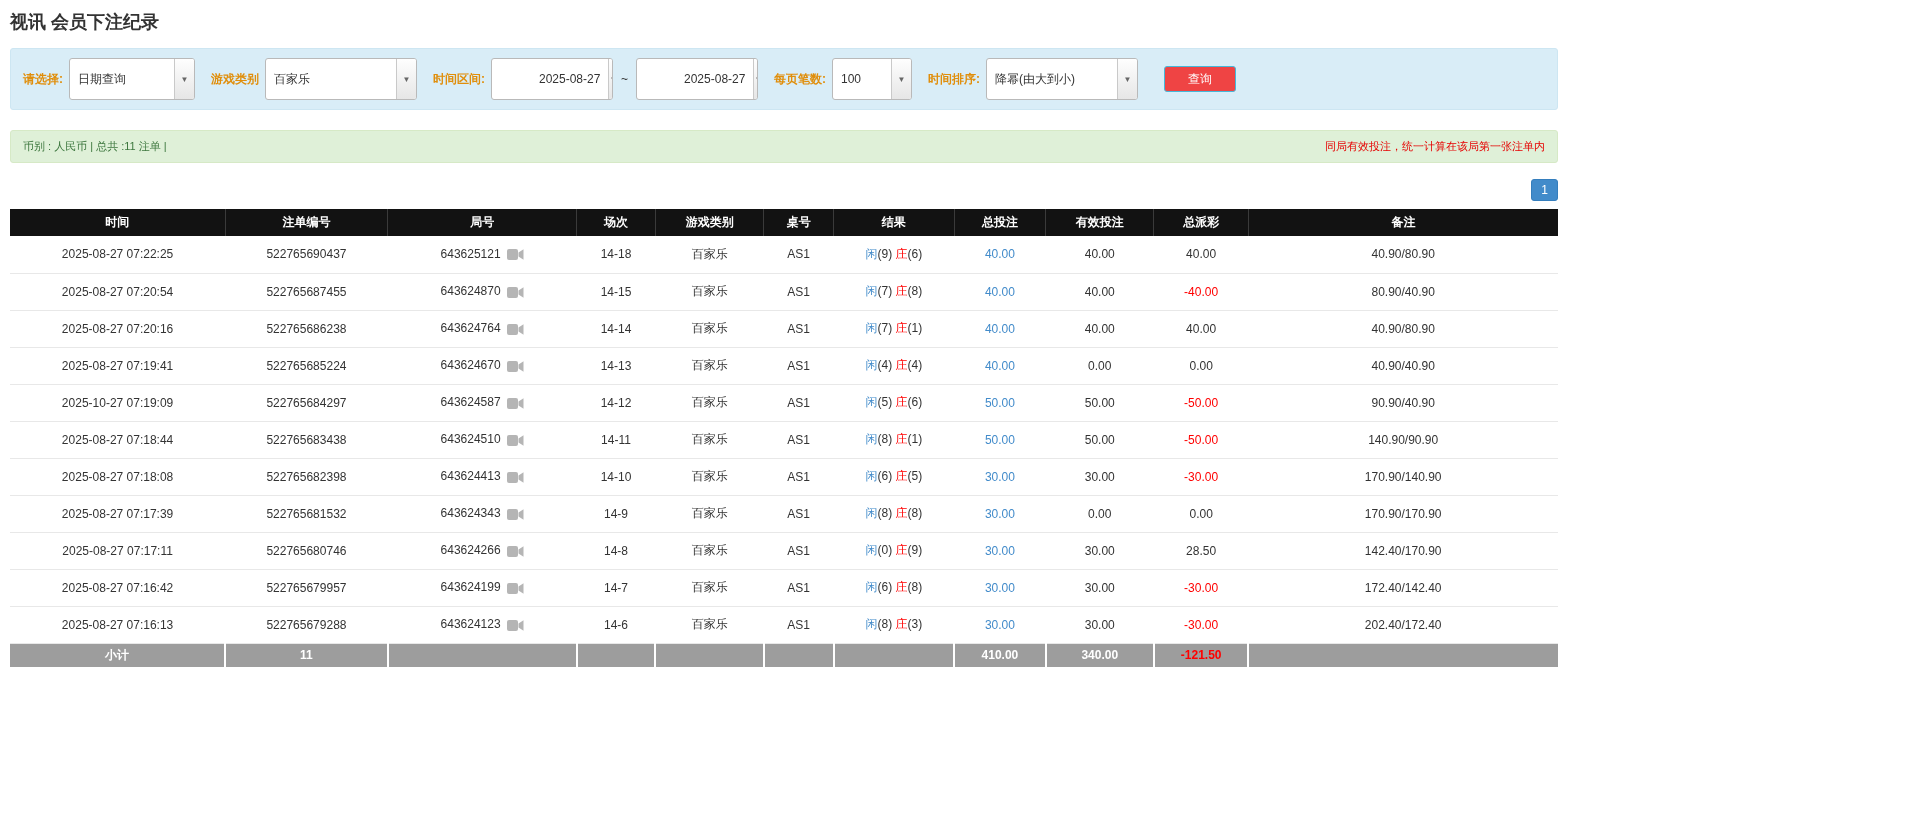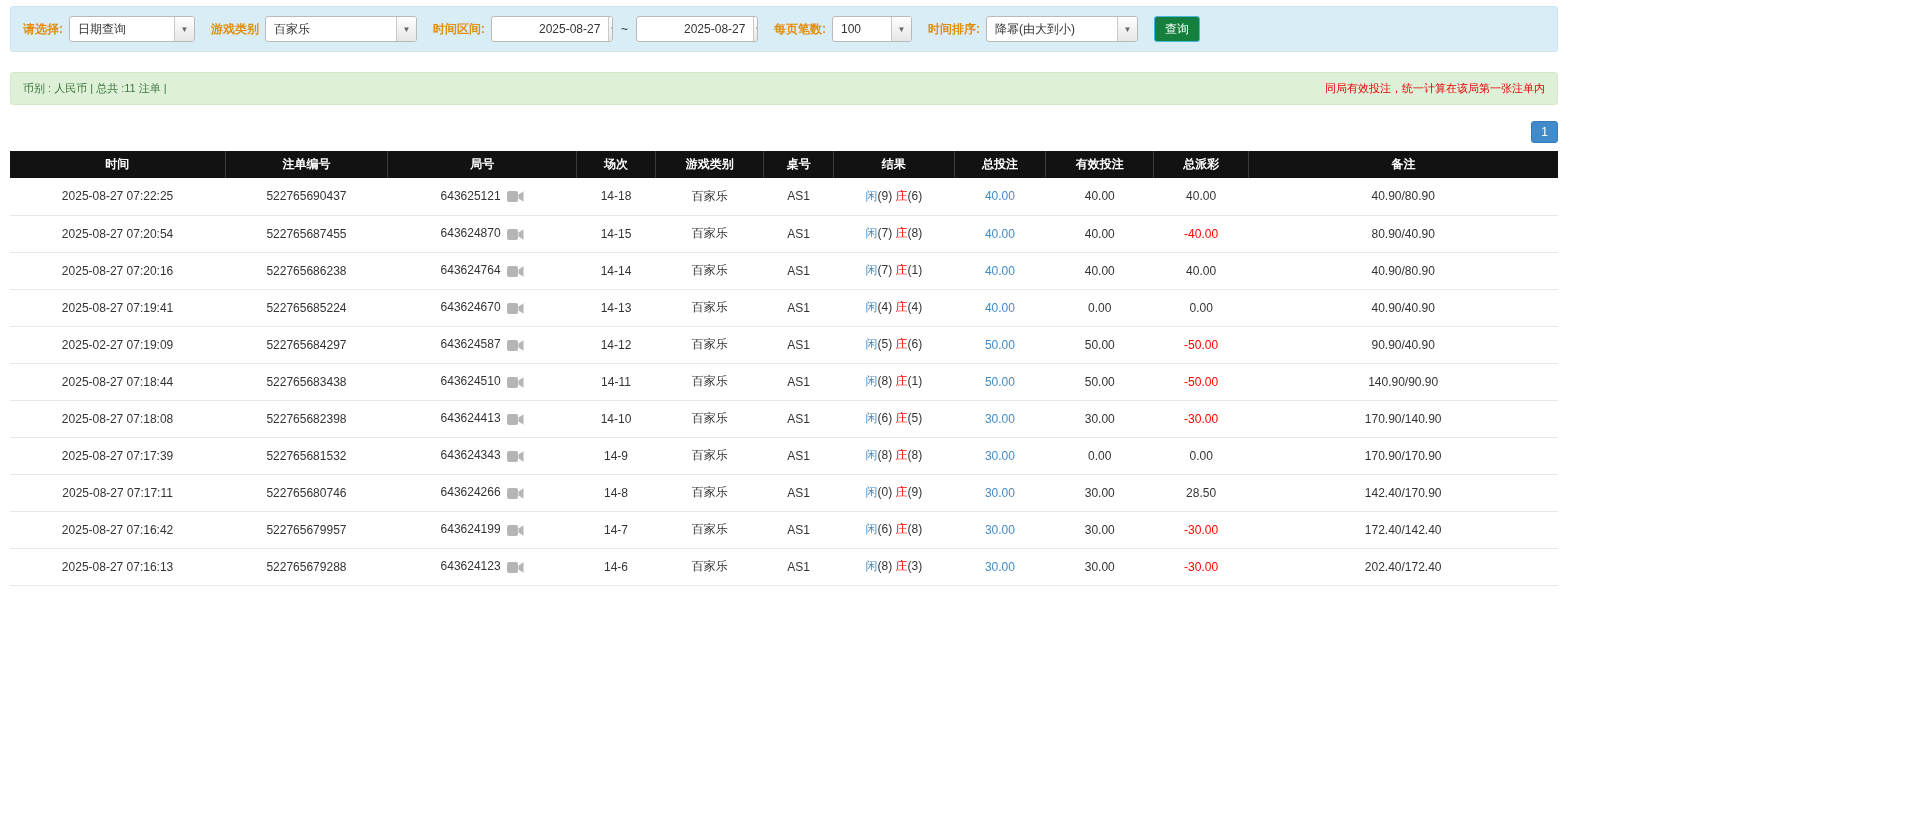--- a/index.html
+++ b/index.html
@@ -24,39 +24,39 @@
     font-size: 12px;
   }
   .flabel { color: #e08e0b; font-weight: bold; white-space: nowrap; margin-left: 10px; }
   .flabel:first-child { margin-left: 0; }
   .combo {
     display: inline-flex;
     align-items: stretch;
     background: #fff;
     border: 1px solid #b9b9b9;
     border-radius: 3px;
-    height: 26px;
+    height: 42px;
     overflow: hidden;
     cursor: pointer;
   }
   .combo-text { flex: 1; display: flex; align-items: center; padding: 0 8px; color: #333; white-space: nowrap; }
   .combo-arrow {
     width: 20px;
     border-left: 1px solid #c9c9c9;
     background: linear-gradient(#fefefe, #e6e6e6);
     display: flex; align-items: center; justify-content: center;
     color: #666; font-size: 8px;
   }
   .w-query { width: 126px; } .w-game { width: 152px; } .w-date { width: 122px; padding-left: 39px; }
   .w-size { width: 80px; text-align: center; } .w-sort { width: 152px; gap: 12px; }
   .tilde { color: #333; margin: 0 2px; }
   .search-btn {
-    background: #15803d; border: 1px solid #46b8da; color: #fff;
-    font-size: 12px; border-radius: 3px; height: 26px; padding: 0 10px;
-    margin-left: 10px; cursor: pointer; font-family: inherit;
+    background: #ef4444; border: 1px solid #46b8da; color: #fff;
+    font-size: 12px; border-radius: 3px; height: 26px; padding: 0 23px;
+    margin-left: 20px; cursor: pointer; font-family: inherit;
   }
 
   
   .summary-bar {
     margin-top: 20px;
     background: #dff0d8;
     border: 1px solid #d6e9c6;
     border-radius: 3px;
     padding: 8px 12px;
     display: flex; justify-content: space-between; align-items: center;
@@ -95,20 +95,21 @@
     height: 25px; border-right: 2px solid #fff; border-bottom: 2px solid #fff;
   }
   .footer-row td:last-child { border-right: none; }
   .footer-row td.neg { color: #ff0000; }
 </style>
 </head>
 <body>
 
 <div class="container">
 
+  <div class="page-title">视讯 会员下注纪录</div>
 
   <div class="filter-bar">
     <span class="flabel">请选择:</span>
     <div class="combo w-query">
       <span class="combo-text">日期查询</span>
       <span class="combo-arrow">▼</span>
     </div>
 
     <span class="flabel">游戏类别</span>
     <div class="combo w-game">
@@ -247,21 +248,21 @@
           <td>14-13</td>
           <td>百家乐</td>
           <td>AS1</td>
           <td><span class="player">闲</span><span>(4)</span> <span class="banker">庄</span><span>(4)</span></td>
           <td><span class="bet-link">40.00</span></td>
           <td>0.00</td>
           <td>0.00</td>
           <td>40.90/40.90</td>
         </tr>
         <tr class="body-row">
-          <td>2025-02-27 07:19:09</td>
+          <td>2025-10-27 07:19:09</td>
           <td>522765684297</td>
           <td><span>643624587</span><span class="video-icon">
               <svg width="17" height="13" viewBox="0 0 17 13">
                 <rect x="0" y="1" width="11" height="11" rx="2" fill="#b5b5b5"></rect>
                 <path d="M11.5 4.5 L16.5 1.2 V11.8 L11.5 8.5 Z" fill="#b5b5b5"></path>
               </svg>
             </span></td>
           <td>14-12</td>
           <td>百家乐</td>
           <td>AS1</td>
@@ -372,16 +373,29 @@
             </span></td>
           <td>14-6</td>
           <td>百家乐</td>
           <td>AS1</td>
           <td><span class="player">闲</span><span>(8)</span> <span class="banker">庄</span><span>(3)</span></td>
           <td><span class="bet-link">30.00</span></td>
           <td>30.00</td>
           <td class="neg">-30.00</td>
           <td>202.40/172.40</td>
         </tr>
+        <tr class="footer-row">
+          <td>小计</td>
+          <td>11</td>
+          <td></td>
+          <td></td>
+          <td></td>
+          <td></td>
+          <td></td>
+          <td>410.00</td>
+          <td>340.00</td>
+          <td class="neg">-121.50</td>
+          <td></td>
+        </tr>
       </tbody>
   </table>
 
 </div>
 
 </body></html>

